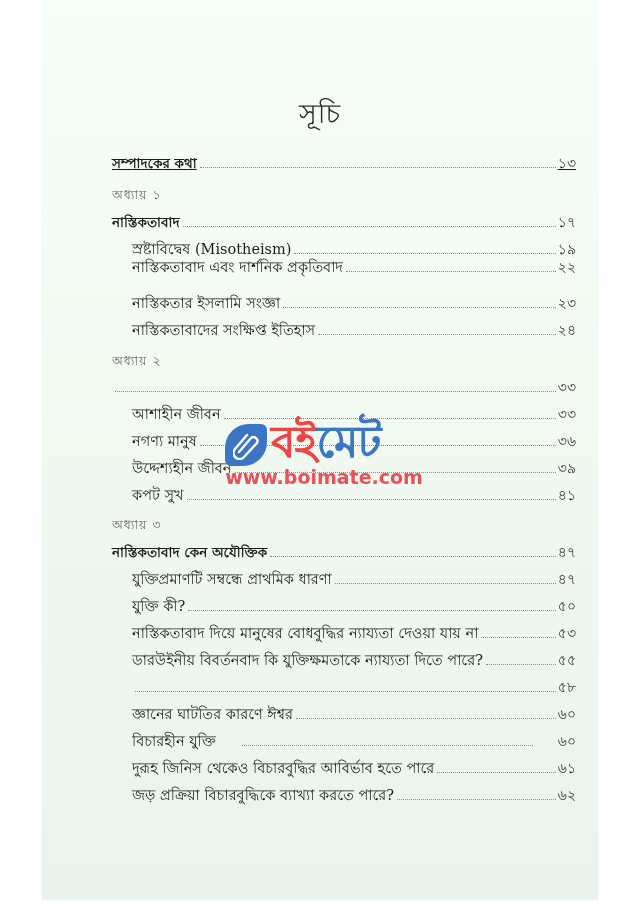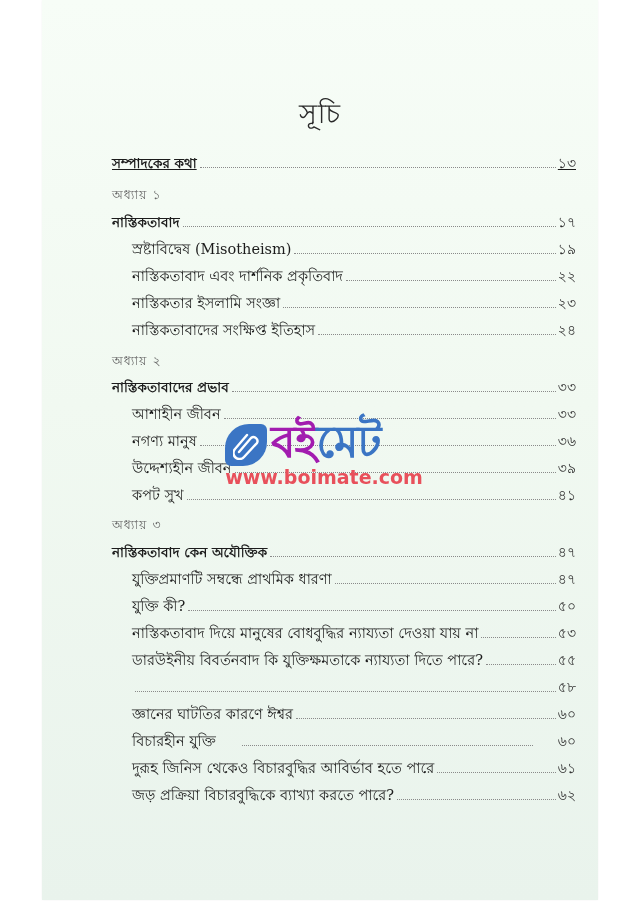--- a/index.html
+++ b/index.html
@@ -36,21 +36,21 @@
   }
   .wm-icon {
     position: absolute; left: 4px; top: 6px; width: 42px; height: 42px;
     background: #3b75c4; border-radius: 24px 6px 24px 6px;
   }
   .wm-icon svg { position: absolute; left: 8px; top: 6px; }
   .wm-logo {
     position: absolute; left: 50px; top: -4px; font-family: "DejaVu Sans", sans-serif;
     font-weight: bold; font-size: 44px; line-height: 56px; letter-spacing: -1px;
   }
-  .wm-logo .red { color: #a21caf; }
+  .wm-logo .red { color: #ef4444; }
   .wm-logo .blue { color: #3b75c4; }
   .wm-url {
     position: absolute; left: -2px; top: 48px; width: 210px; text-align: center;
     font-family: "DejaVu Sans", sans-serif; font-weight: bold; font-size: 19px; color: #e8505b;
   }
 </style>
 </head>
 <body>
 
 <div class="page">
@@ -67,39 +67,38 @@
   <div class="row top" style="top:211px;">
     <span class="label">নাস্তিকতাবাদ</span>
     <span class="dots"></span>
     <span class="page-num">১৭</span>
   </div>
   <div class="row sub" style="top:238px;">
     <span class="label">স্রষ্টাবিদ্বেষ (Misotheism)</span>
     <span class="dots"></span>
     <span class="page-num">১৯</span>
   </div>
-  <div class="row sub" style="top:265px;">
+  <div class="row sub" style="top:256px;">
     <span class="label">নাস্তিকতাবাদ এবং দার্শনিক প্রকৃতিবাদ</span>
     <span class="dots"></span>
     <span class="page-num">২২</span>
   </div>
   <div class="row sub" style="top:292px;">
     <span class="label">নাস্তিকতার ইসলামি সংজ্ঞা</span>
     <span class="dots"></span>
     <span class="page-num">২৩</span>
   </div>
   <div class="row sub" style="top:319px;">
     <span class="label">নাস্তিকতাবাদের সংক্ষিপ্ত ইতিহাস</span>
     <span class="dots"></span>
     <span class="page-num">২৪</span>
   </div>
 
   <div class="chapter" style="top:352px;">অধ্যায় ২</div>
   <div class="row top" style="top:376px;">
-    <span class="label">নাস্তিকতাবাদের প্রভাব</span>
     <span class="dots"></span>
     <span class="page-num">৩৩</span>
   </div>
   <div class="row sub" style="top:403px;">
     <span class="label">আশাহীন জীবন</span>
     <span class="dots"></span>
     <span class="page-num">৩৩</span>
   </div>
   <div class="row sub" style="top:430px;">
     <span class="label">নগণ্য মানুষ</span>

